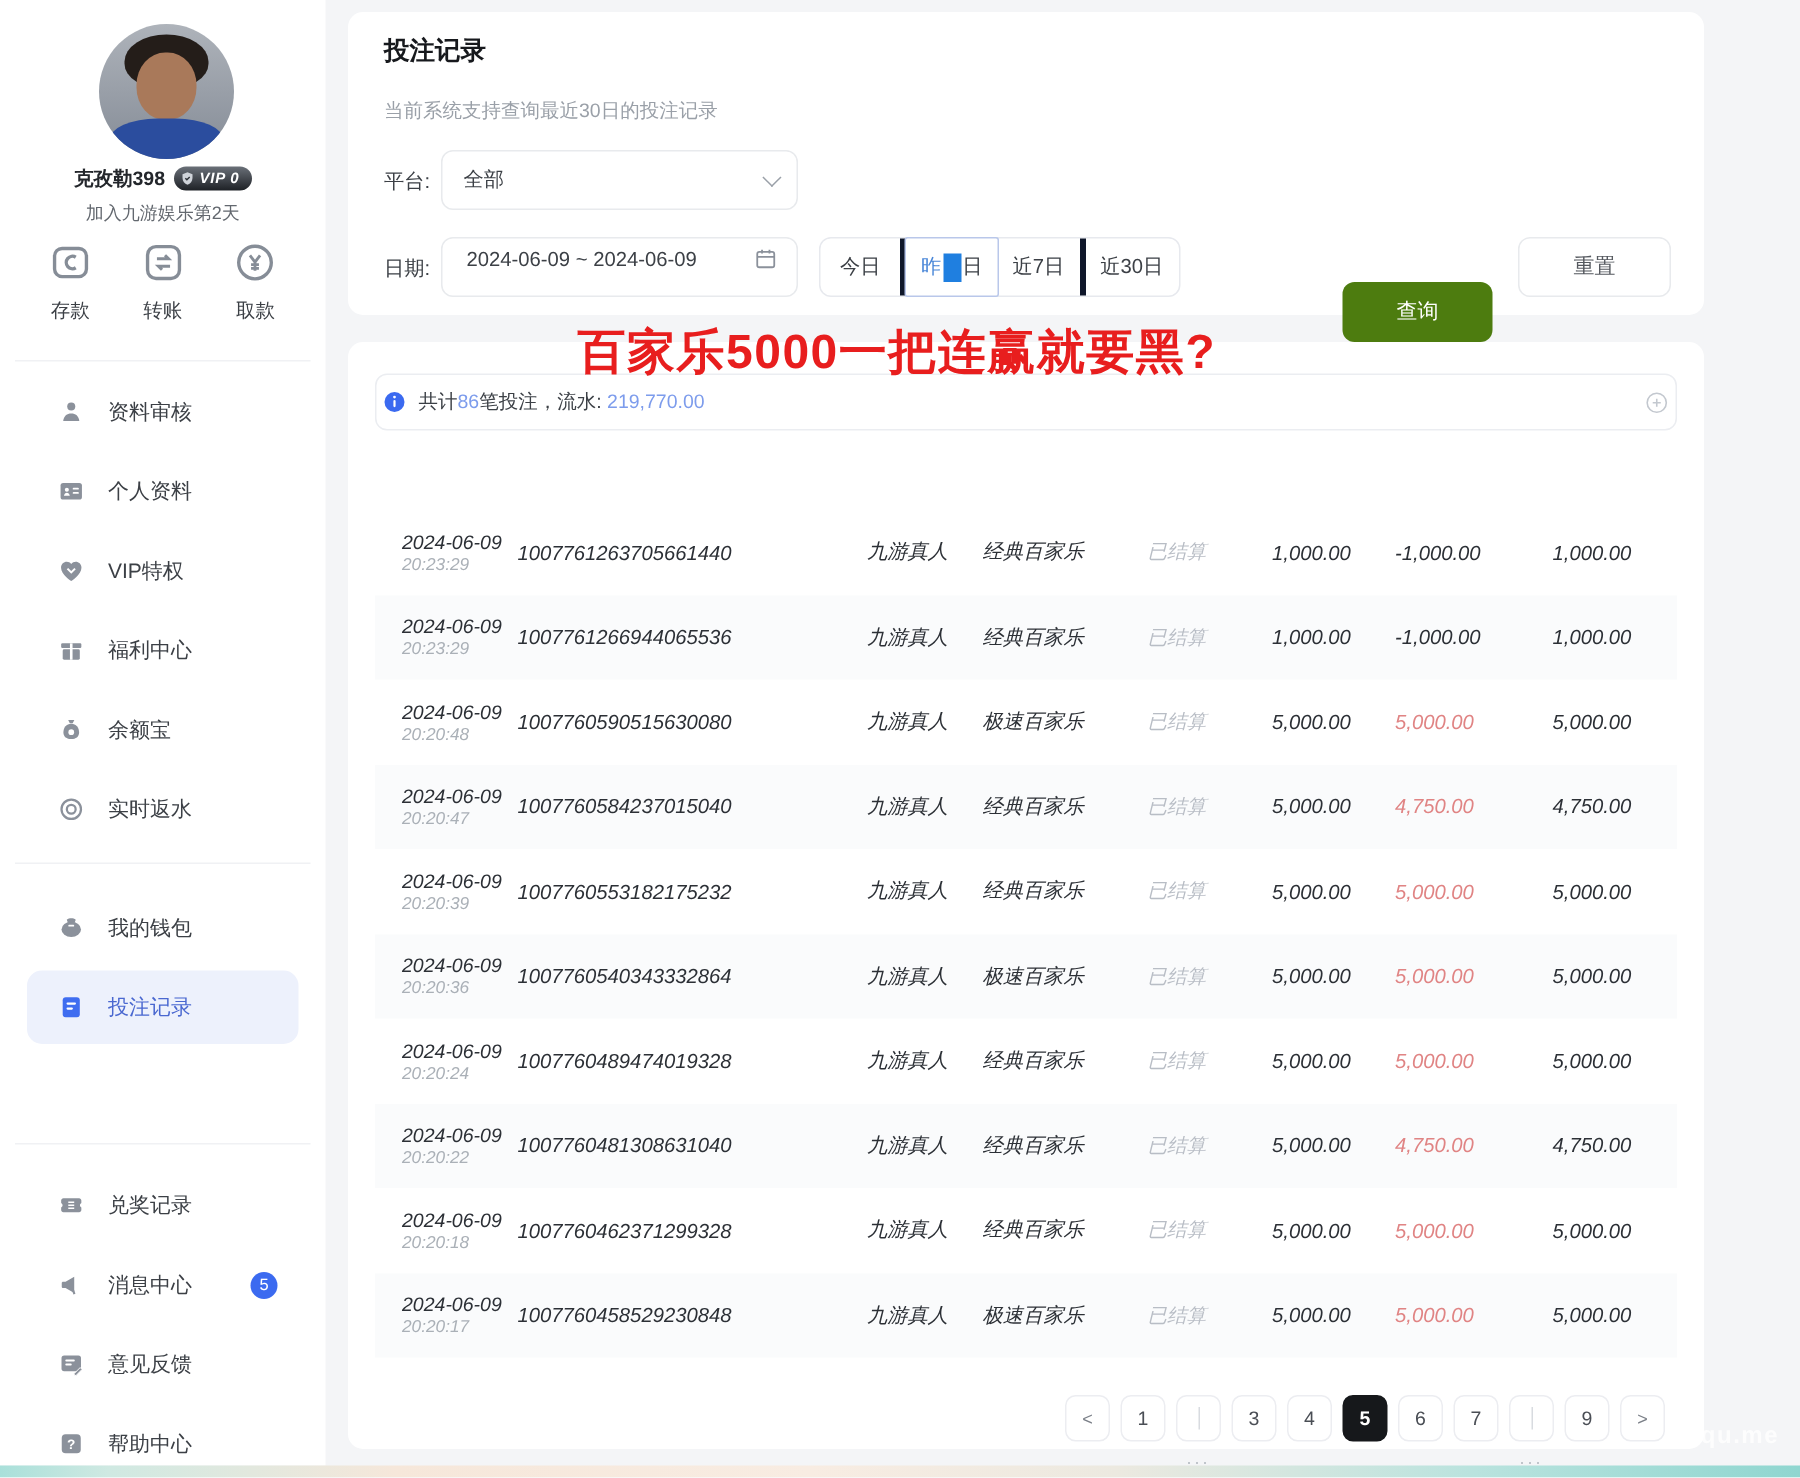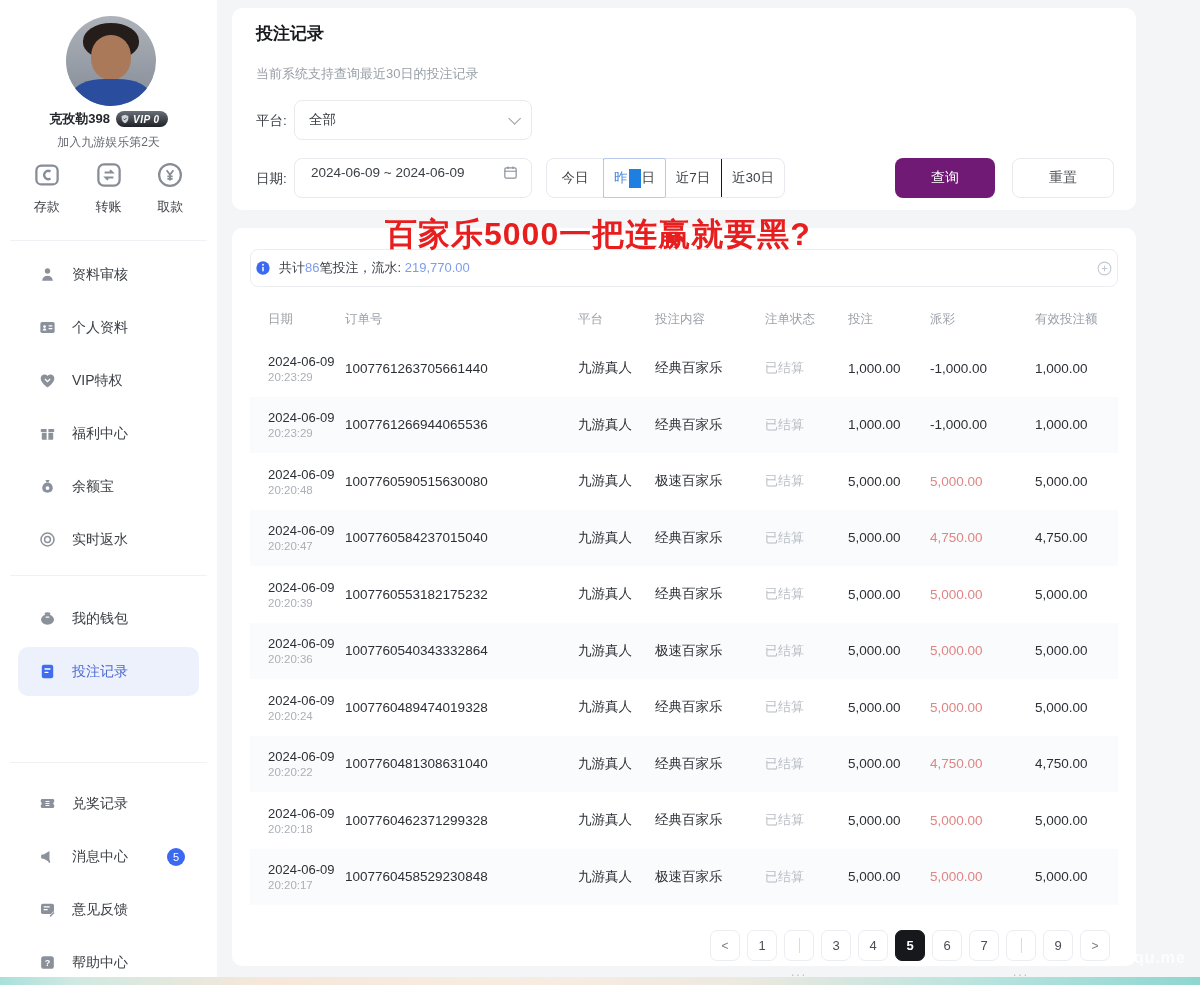--- a/index.html
+++ b/index.html
@@ -35,40 +35,40 @@
   .card{position:absolute;background:#fff;border-radius:10px;}
   .filter-card{left:15px;top:8px;width:904px;height:202px;}
   .page-title{position:absolute;left:24px;top:14px;font-size:17px;font-weight:700;color:#17191d;}
   .page-subtitle{position:absolute;left:24px;top:57px;font-size:13px;color:#9aa0a8;}
   .f-label{position:absolute;font-size:13.5px;color:#3c4046;}
   .select-box{position:absolute;left:62px;top:92px;width:238px;height:40px;border:1px solid #e8eaed;border-radius:8px;display:flex;align-items:center;padding:0 14px;font-size:13.5px;color:#3c4046;cursor:pointer;background:#fff;}
   .select-box .chev{margin-left:auto;width:9px;height:9px;border-right:1.6px solid #9aa0a8;border-bottom:1.6px solid #9aa0a8;transform:rotate(45deg) translateY(-3px);}
   .date-box{position:absolute;left:62px;top:150px;width:238px;height:40px;border:1px solid #e8eaed;border-radius:8px;display:flex;align-items:center;padding:0 12px 12px 16px;font-size:13.5px;color:#3c4046;cursor:pointer;background:#fff;}
   .date-box svg{margin-left:auto;width:17px;height:17px;color:#8b919b;}
   .seg-group{position:absolute;left:314px;top:150px;height:40px;display:flex;border:1px solid #e7e9ee;border-radius:8px;overflow:visible;background:#fff;}
-  .seg{min-width:57px;padding:0 10px;display:flex;align-items:center;justify-content:center;font-size:13.5px;color:#3c4046;cursor:pointer;border-right:1px solid #0f172a;}
+  .seg{min-width:57px;padding:0 10px;display:flex;align-items:center;justify-content:center;font-size:13.5px;color:#3c4046;cursor:pointer;border-right:4px solid #0f172a;}
   .seg:last-child{border-right:none;}
   .seg.selected{border:1px solid #b9c7ea;margin:-1px -1px -1px -1px;border-radius:2px;background:#fff;z-index:1;}
   .seg.selected .c1{color:#4a87d8;}
   .seg.selected .selblock{display:inline-block;width:12px;height:19px;background:#1f7fe0;margin:0 1px;vertical-align:middle;}
   .btn{position:absolute;top:150px;height:40px;border-radius:8px;font-size:14px;display:flex;align-items:center;justify-content:center;cursor:pointer;}
-  .btn-query{left:663px;width:100px;background:#701a75;color:#fff;border:none;}
+  .btn-query{left:663px;width:100px;background:#4d7c0f;color:#fff;border:none;margin-top:30px;}
   .btn-reset{left:780px;width:102px;background:#fff;color:#55595f;border:1px solid #e8eaed;}
 
   .table-card{left:15px;top:228px;width:904px;height:738px;}
   .summary-bar{position:absolute;left:18px;top:21px;width:868px;height:38px;border:1px solid #ebedf1;border-radius:8px;display:flex;align-items:center;padding:0 4px;gap:8px;}
   .summary-bar .info-svg{width:16px;height:16px;flex:0 0 auto;}
   .summary-text{font-size:13px;color:#3c4046;}
   .summary-text .blue{color:#7d9cec;}
   .summary-bar .plus-svg{margin-left:auto;width:17px;height:17px;cursor:pointer;}
 
   .thead,.t-row{display:grid;grid-template-columns:77px 233px 77px 110px 83px 82px 105px 1fr;align-items:center;margin:0 18px;padding-left:18px;}
   .thead{position:absolute;left:0;right:0;top:72px;height:38px;font-size:12.5px;color:#9ba1a9;}
   .tbody{position:absolute;left:0;right:0;top:112px;}
-  .t-row{height:56.5px;font-size:13.5px;color:#2c3036;}
+  .t-row{height:56.5px;font-size:13.5px;color:#2c3036;font-style:italic;}
   .t-row.alt{background:#fafbfc;}
   .cell-date .d{font-size:13px;color:#2c3036;}
   .cell-date .t{font-size:11.5px;color:#aab0b7;margin-top:2px;}
   .cell-status{color:#b8bdc5;font-size:13px;}
   .payout-red{color:#e08484;}
   .payout-dark{color:#2c3036;}
 
   .pagination{position:absolute;right:26px;top:702px;display:flex;gap:7px;}
   .pg{width:30px;height:31px;border:1px solid #ecedf1;border-radius:7px;background:#fff;display:flex;align-items:center;justify-content:center;font-size:13px;color:#4a4e55;cursor:pointer;position:relative;}
   .pg.active{background:#16181b;border-color:#16181b;color:#fff;font-weight:700;}
@@ -272,30 +272,20 @@
           <circle cx="12" cy="12" r="10" fill="#3b6af0"></circle>
           <rect x="10.9" y="10" width="2.2" height="7.2" rx="1.1" fill="#fff"></rect>
           <circle cx="12" cy="7.1" r="1.4" fill="#fff"></circle>
         </svg>
       <span class="summary-text"><span>共计</span><span class="blue">86</span><span>笔投注，流水: </span><span class="blue">219,770.00</span></span>
       <svg class="plus-svg" viewBox="0 0 24 24">
           <circle cx="12" cy="12" r="9" fill="none" stroke="#c3c8cf" stroke-width="1.5"></circle>
           <path d="M12 8.2v7.6M8.2 12h7.6" stroke="#c3c8cf" stroke-width="1.5"></path>
         </svg>
     </div>
-    <div class="thead">
-        <div>日期</div>
-        <div>订单号</div>
-        <div>平台</div>
-        <div>投注内容</div>
-        <div>注单状态</div>
-        <div>投注</div>
-        <div>派彩</div>
-        <div>有效投注额</div>
-      </div>
     <div class="tbody">
         <div class="t-row">
           <div class="cell-date">
             <div class="d">2024-06-09</div>
             <div class="t">20:23:29</div>
           </div>
           <div>1007761263705661440</div>
           <div>九游真人</div>
           <div>经典百家乐</div>
           <div class="cell-status">已结算</div>

